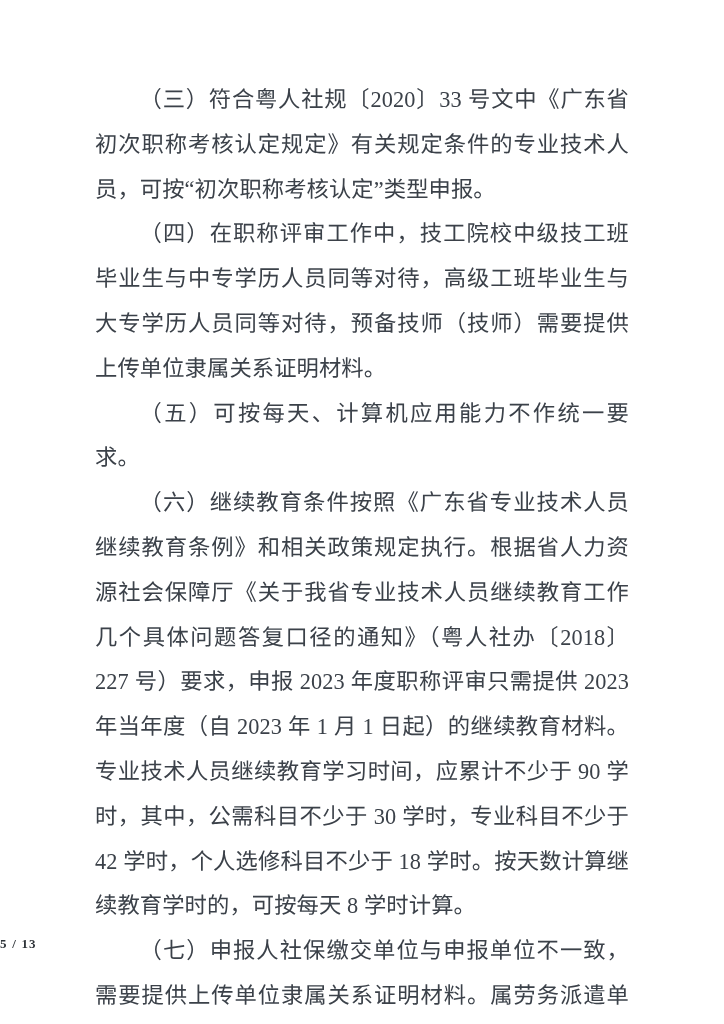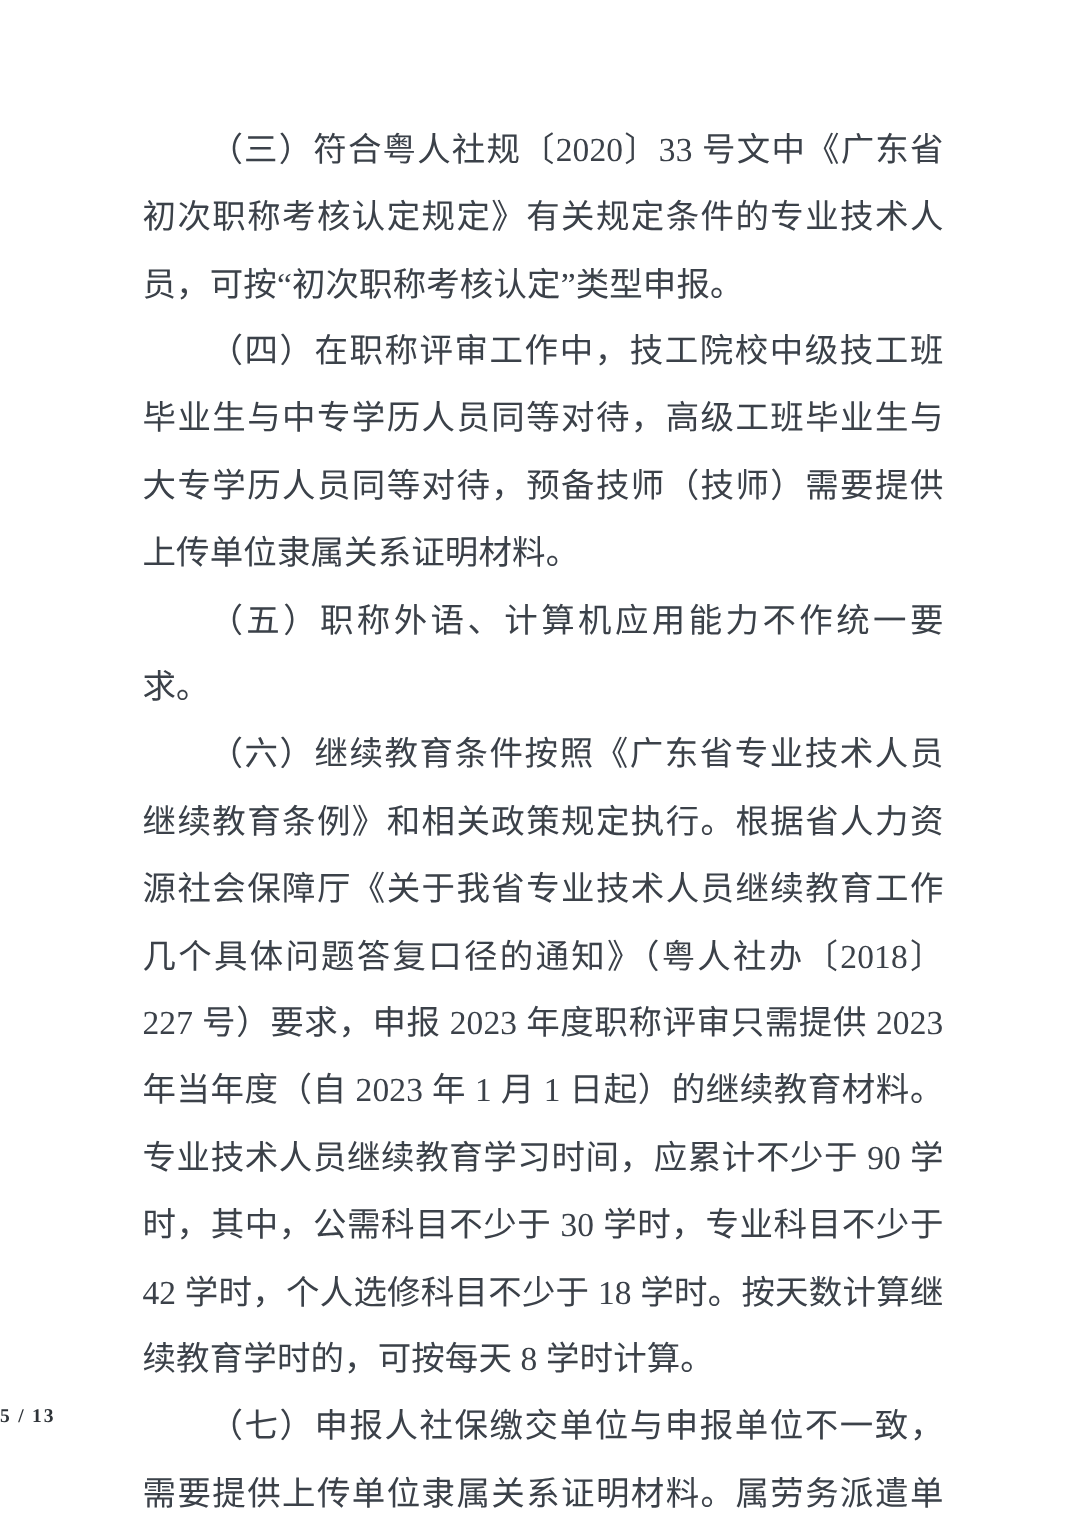--- a/index.html
+++ b/index.html
@@ -67,21 +67,21 @@
 <body>
 
 <div class="page">
 
   <div class="text-column">
 
     <p class="para indent">（三）符合粤人社规〔2020〕33 号文中《广东省初次职称考核认定规定》有关规定条件的专业技术人员，可按“初次职称考核认定”类型申报。</p>
 
     <p class="para indent">（四）在职称评审工作中，技工院校中级技工班毕业生与中专学历人员同等对待，高级工班毕业生与大专学历人员同等对待，预备技师（技师）需要提供上传单位隶属关系证明材料。</p>
 
-    <p class="para indent">（五）职称外语、计算机应用能力不作统一要求。</p>
+    <p class="para indent">（五）可按每天、计算机应用能力不作统一要求。</p>
 
     <p class="para indent">（六）继续教育条件按照《广东省专业技术人员继续教育条例》和相关政策规定执行。根据省人力资源社会保障厅《关于我省专业技术人员继续教育工作几个具体问题答复口径的通知》（粤人社办〔2018〕227 号）要求，申报 2023 年度职称评审只需提供 2023 年当年度（自 2023 年 1 月 1 日起）的继续教育材料。专业技术人员继续教育学习时间，应累计不少于 90 学时，其中，公需科目不少于 30 学时，专业科目不少于 42 学时，个人选修科目不少于 18 学时。按天数计算继续教育学时的，可按每天 8 学时计算。</p>
 
     <p class="para indent">（七）申报人社保缴交单位与申报单位不一致，需要提供上传单位隶属关系证明材料。属劳务派遣单位的，需上传劳务派遣单位为本人缴纳社保的证明、劳务派遣单位的派遣资质证明及与现工作单位的派遣协议。</p>
 
   </div>
 
   <div class="footer">5 / 13</div>
 
 </div>

